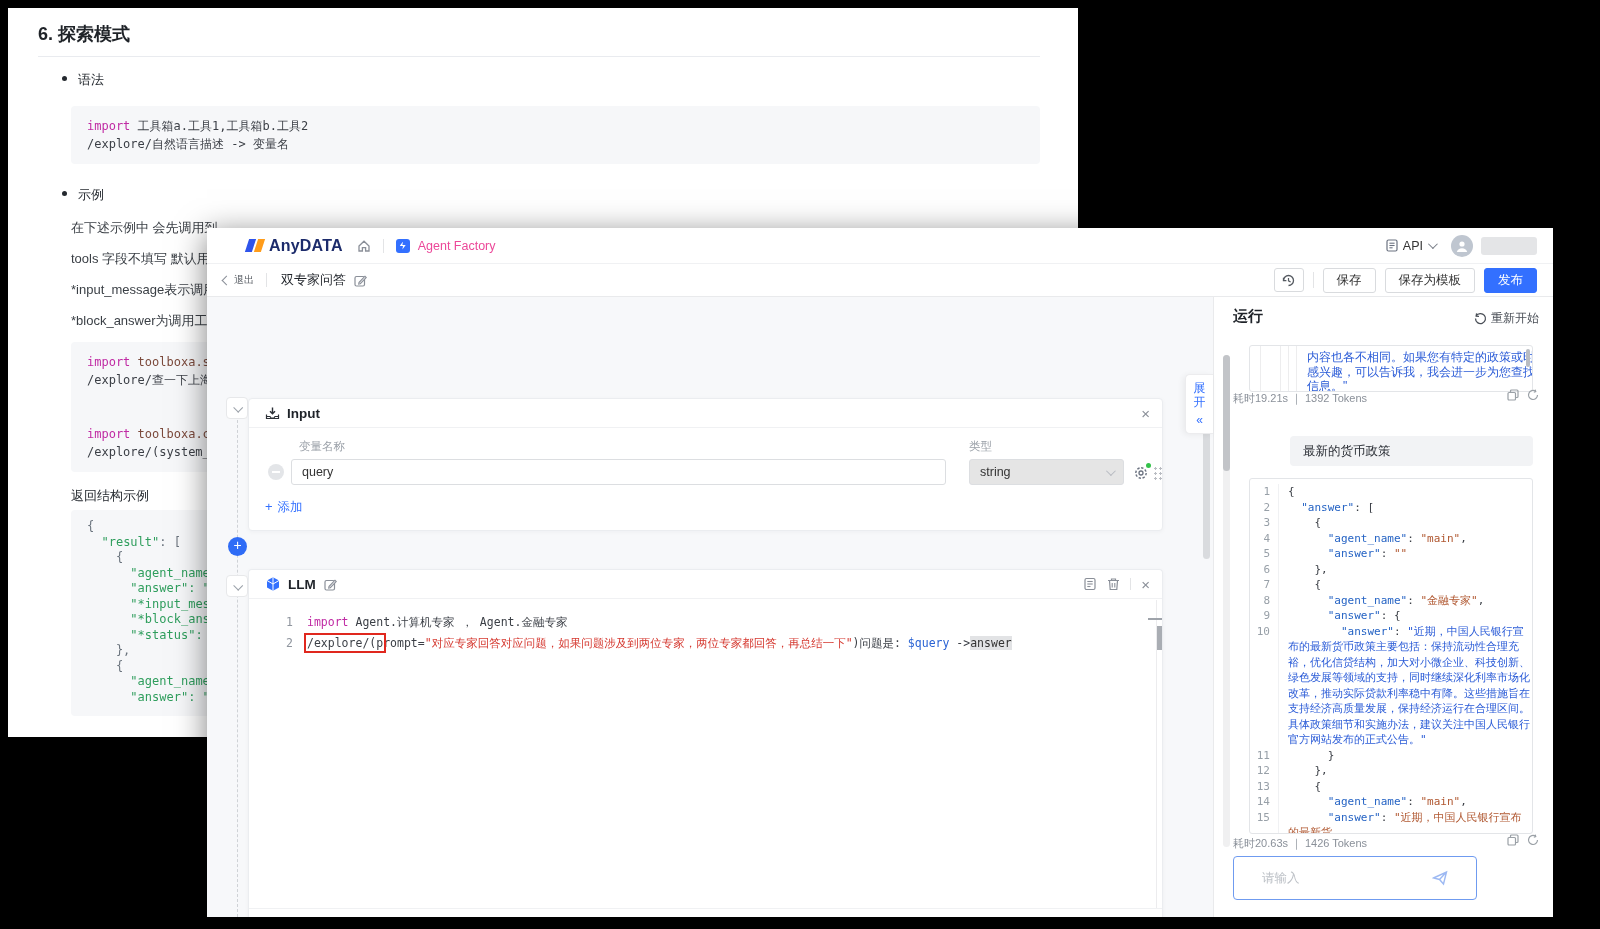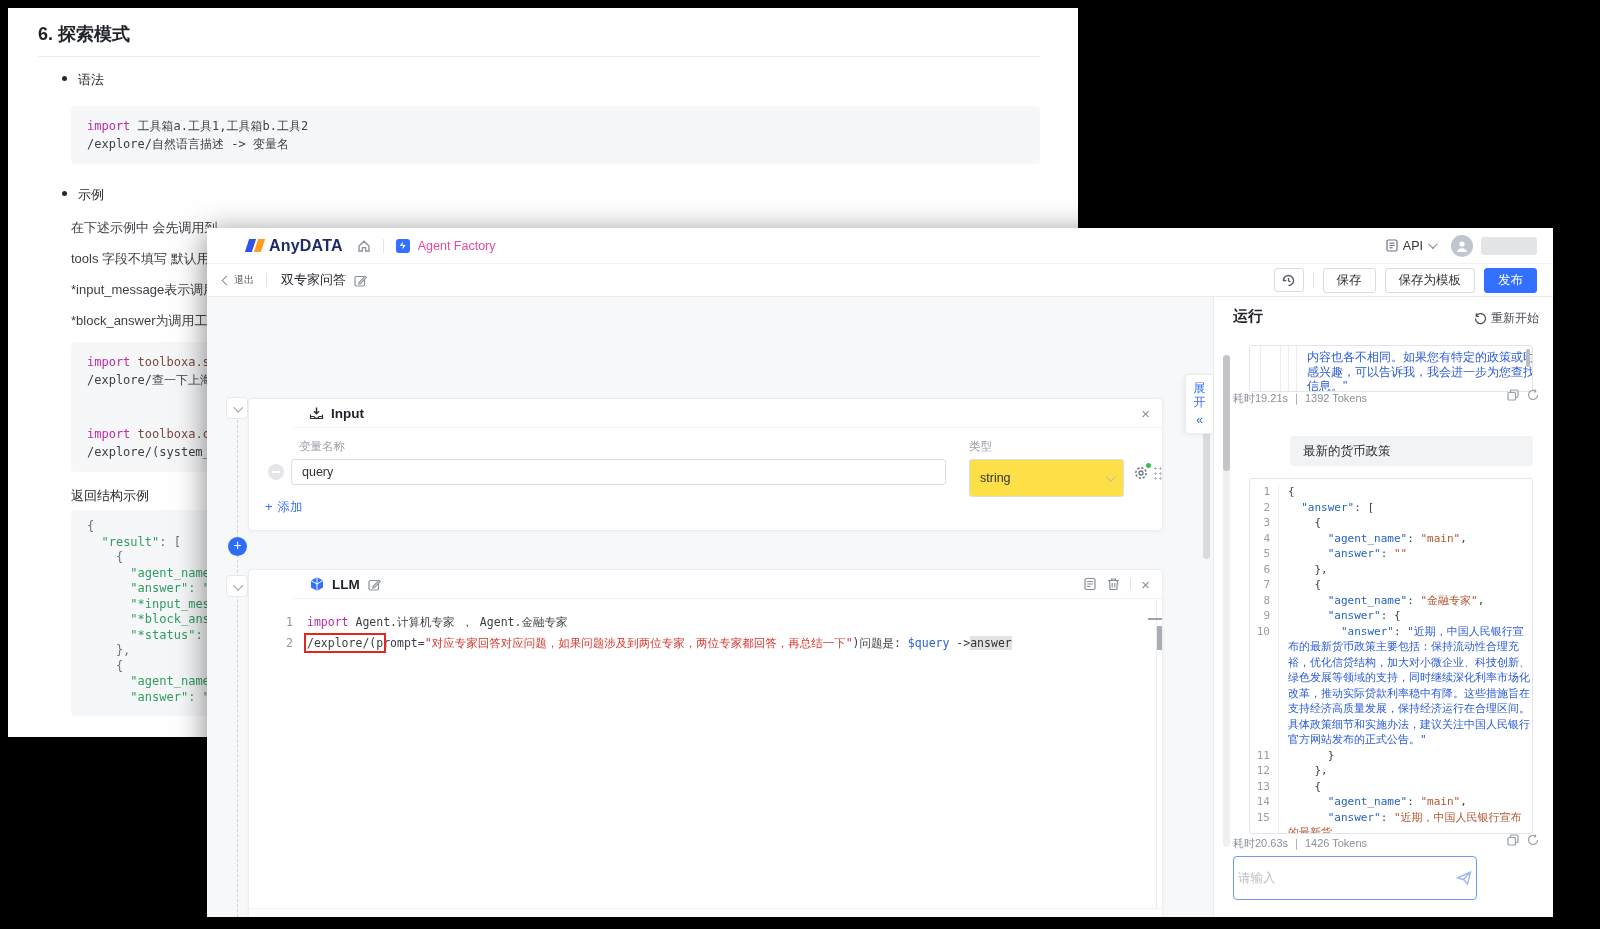--- a/index.html
+++ b/index.html
@@ -56,29 +56,29 @@
   .btn-primary { background:#3370ff; border-color:#3370ff; color:#fff; }
 
   
   .canvas { position:absolute; left:0; top:69px; width:1006px; height:620px; background:#f7f8fa; overflow:hidden; }
   .dash-line { position:absolute; left:30px; top:108px; width:0; height:512px; border-left:1px dashed #cfd2d6; }
   .collapse-btn { position:absolute; width:22px; height:22px; background:#fff; border:1px solid #e7e8ea; border-radius:4px; display:flex; align-items:center; justify-content:center; cursor:pointer; z-index:3; }
   .collapse-btn .chev-down { transform:rotate(45deg) translateY(-1px); border-color:#9aa0a8; }
   .plus-btn { position:absolute; left:21px; top:240px; width:19px; height:19px; border-radius:50%; background:#2f6cf6; color:#fff; font-size:14px; line-height:17px; text-align:center; cursor:pointer; z-index:3; }
 
   .node-card { position:absolute; left:41px; width:915px; background:#fff; border:1px solid #ebedf0; border-radius:4px; box-shadow:0 1px 4px rgba(31,35,41,.04); }
-  .node-head { height:29px; border-bottom:1px solid #f0f1f3; display:flex; align-items:center; padding:0 12px 0 16px;margin-left:44px; }
+  .node-head { height:29px; border-bottom:1px solid #f0f1f3; display:flex; align-items:center; padding:0 12px 0 16px; }
   .node-title { font-weight:bold; font-size:13.5px; color:#1f2329; margin-left:7px; }
   .head-right { margin-left:auto; display:flex; align-items:center; gap:10px; color:#8a8f98; }
   .x-close { font-size:15px; color:#8a8f98; line-height:1; cursor:pointer; }
   .head-vline { width:1px; height:12px; background:#e3e4e6; }
 
   .field-label { position:absolute; font-size:11.5px; color:#9aa0a8; }
   .text-input { position:absolute; height:26px; border:1px solid #dcdee1; border-radius:3px; background:#fff; font-size:12.5px; color:#333; padding:0 10px; font-family:inherit; }
-  .select-box { position:absolute; height:38px; border:1px solid #dcdee1; border-radius:3px; background:#fde047; font-size:12.5px; color:#333; display:flex; align-items:center; padding:0 10px; cursor:pointer; }
+  .select-box { position:absolute; height:26px; border:1px solid #dcdee1; border-radius:3px; background:#e5e5e5; font-size:12.5px; color:#333; display:flex; align-items:center; padding:0 10px; cursor:pointer; }
   .select-box .chev-down { margin-left:auto; border-color:#b8bcc2; }
   .minus-circle { position:absolute; width:16px; height:16px; border-radius:50%; background:#e3e5e8; cursor:pointer; }
   .minus-circle::after { content:""; position:absolute; left:4px; top:7px; width:8px; height:2px; background:#fff; }
   .gear-wrap { position:absolute; cursor:pointer; }
   .green-dot { position:absolute; right:-2px; top:-2px; width:5px; height:5px; border-radius:50%; background:#34c24a; }
   .drag-dots { position:absolute; width:10px; height:14px; background-image:radial-gradient(#b9bcc2 1.1px, transparent 1.2px); background-size:5px 5px; cursor:grab; }
   .add-link { position:absolute; color:#3370ff; font-size:12.5px; cursor:pointer; }
   .add-link .plus-s { font-size:13px; margin-right:5px; }
 
   
@@ -123,21 +123,21 @@
   .block2 { top:181px; height:356px; }
   .json-lines { position:absolute; left:0; top:5px; width:100%; font-family:"DejaVu Sans Mono","Liberation Mono",monospace; font-size:11px; }
   .json-lines .cl-row { display:flex; line-height:15.5px; }
   .json-lines .cl-num { flex:0 0 26px; width:26px; text-align:right; padding-right:6px; color:#98a0a8; }
   .json-lines .cl-code { flex:1; white-space:pre-wrap; word-break:break-all; border-left:1px solid #f0f1f3; padding-left:9px; margin-left:2px; }
   .c-key { color:#2563c4; }
   .c-val { color:#b05730; }
   .c-pun { color:#3b3f46; }
   .c-blue { color:#2a5bd7; }
 
-  .chat-input { position:absolute; left:19px; top:559px; width:244px; height:44px; border:1px solid #6f9bf0; border-radius:4px; background:#fff; display:flex; align-items:center; padding:0 4px; }
+  .chat-input { position:absolute; left:19px; top:559px; width:244px; height:44px; border:1px solid #6f9bf0; border-radius:4px; background:#fff; display:flex; align-items:center; padding:0 28px; }
   .chat-input input { border:none; outline:none; flex:1; font-size:12.5px; color:#333; font-family:inherit; }
   .chat-input input::placeholder { color:#bcc0c6; }
   .send-ic { color:#9db9f3; display:flex; cursor:pointer; }
 
   svg { display:block; }
 </style>
 </head>
 <body>
 
 <div id="stage">

